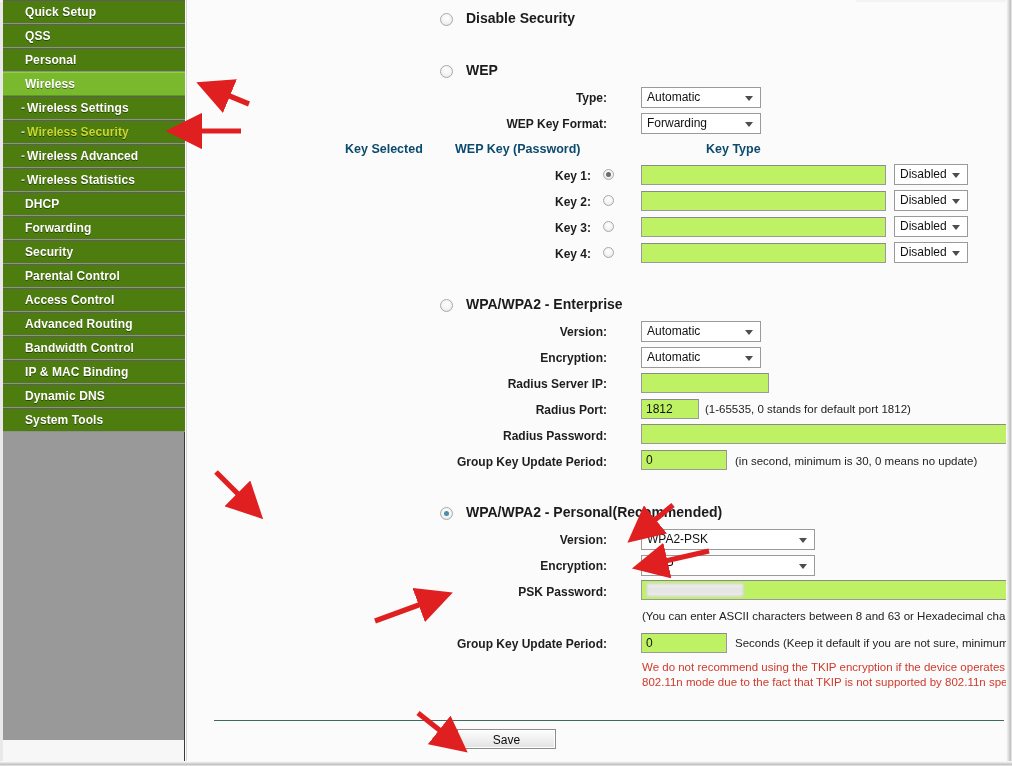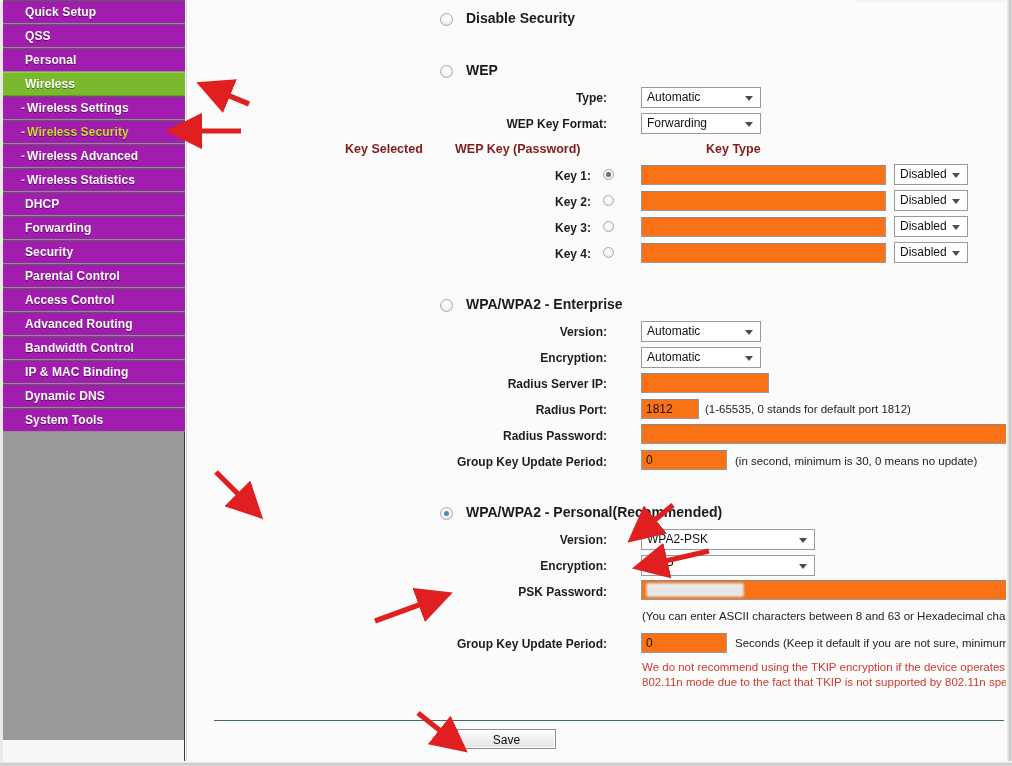--- a/index.html
+++ b/index.html
@@ -24,21 +24,21 @@
     left: 3px; top: 0;
     width: 182px; height: 766px;
     background: #999999;
     border-right: 1px solid #3a3a3a;
     box-sizing: border-box;
   }
   .menu-list { position: absolute; left: 0; top: 0; width: 182px; }
   .menu-item {
     height: 24px;
     box-sizing: border-box;
-    background: #a21caf;
+    background: #4d7c0f;
     border-bottom: 1px solid #8f8f8f;
     border-top: 1px solid #5d5d5d;
     color: #ffffff;
     font-size: 12px;
     font-weight: bold;
     line-height: 22px;
     padding-left: 22px;
     letter-spacing: 0.1px;
     white-space: nowrap;
     text-shadow: 0 1px 0 rgba(0,0,0,.45);
@@ -104,21 +104,21 @@
     font-size: 12px;
     font-weight: bold;
     color: #1d1d1d;
     text-align: right;
     white-space: nowrap;
   }
   .hdr {
     position: absolute;
     font-size: 12.5px;
     font-weight: bold;
-    color: #7f1d1d;
+    color: #0c4a6e;
     white-space: nowrap;
   }
   .hint {
     position: absolute;
     font-size: 11.5px;
     color: #222222;
     white-space: nowrap;
   }
   .warn {
     position: absolute;
@@ -126,21 +126,21 @@
     color: #d03a2c;
     line-height: 15px;
     white-space: nowrap;
   }
 
   .tinput {
     position: absolute;
     box-sizing: border-box;
     border: 1px solid #9a9a9a;
     border-top-color: #8a8a8a;
-    background: #f97316;
+    background: #bef264;
     font-family: "Liberation Sans", sans-serif;
     font-size: 12px;
     color: #111;
     padding: 6px 4px;
     height: 20px;
     line-height: 18px;
     outline: none;
   }
 
   .sel {

